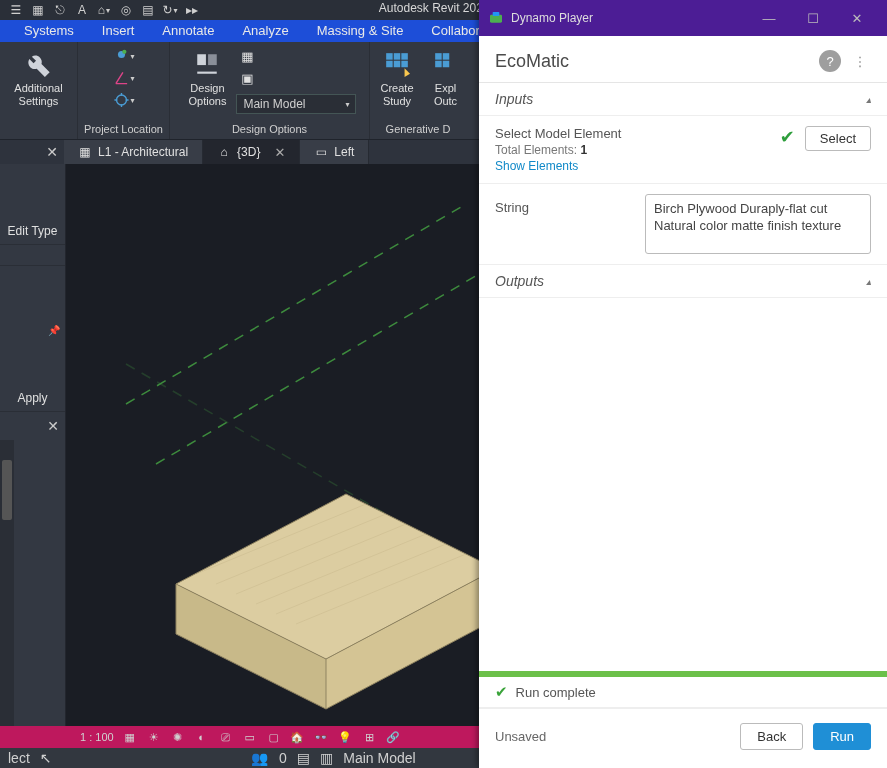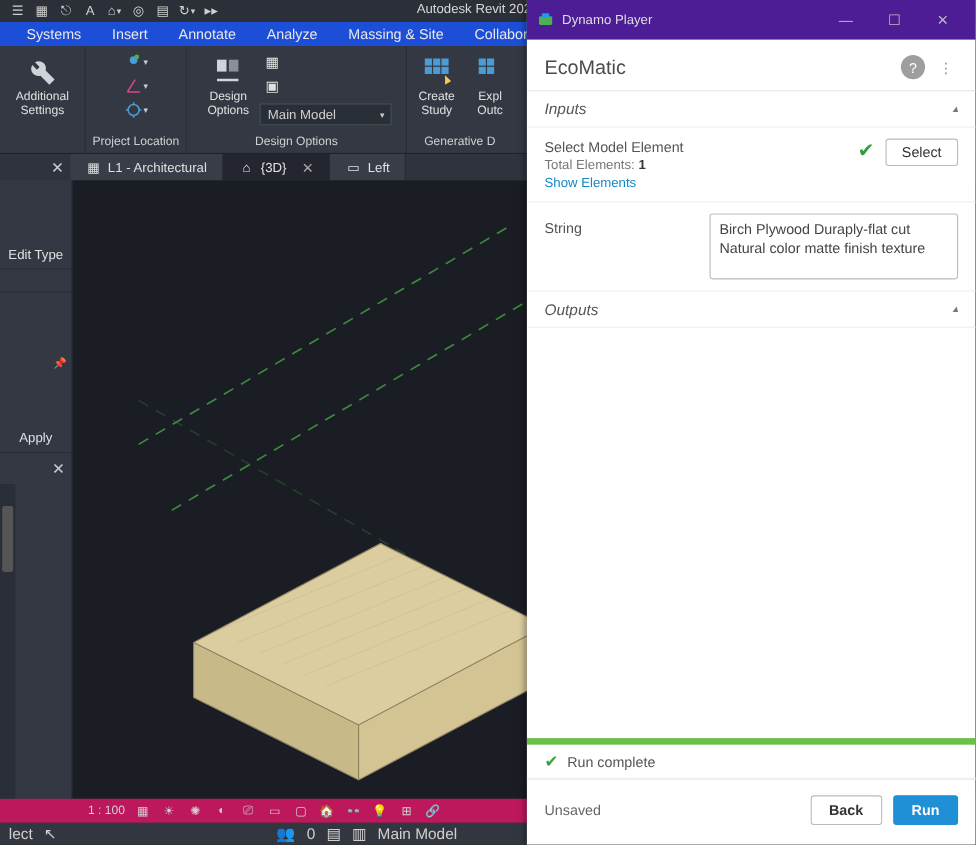--- a/index.html
+++ b/index.html
@@ -83,21 +83,21 @@
   .string-label { font-size:13px; color:#555; width:140px; padding-top:6px; }
   .string-input { flex:1; border:1px solid #bbb; border-radius:3px; padding:6px 8px; font-size:13px; color:#444; line-height:1.3; min-height:60px; }
 
   .dp-outputs-body { flex:1; }
 
   .dp-statusbar { height:6px; background:#6cc04a; }
   .dp-runline { padding:6px 16px; display:flex; align-items:center; gap:8px; border-bottom:1px solid #eee; font-size:13px; color:#555;}
   .dp-runline .rc-check { color:#3aa33a; font-size:15px;}
   .dp-footer { padding:14px 16px 18px; display:flex; align-items:center; gap:10px; border-top:1px solid #eee; }
   .dp-footer-left { flex:1; font-size:13px; color:#666; }
-  .dp-btn { padding:5px 16px; border-radius:3px; font-size:13px; cursor:pointer; border:1px solid #bbb; background:#fff; color:#333;font-weight:bold;}
+  .dp-btn { padding:5px 16px; border-radius:3px; font-size:13px; cursor:pointer; border:1px solid #bbb; background:#fff; color:#333;}
   .dp-btn.primary { background:#1f8fd6; border-color:#1f8fd6; color:#fff; }
 </style>
 </head>
 <body>
 
 <div class="revit-window">
 
   <div class="quick-access">
     <div class="qa-icon">☰</div>
     <div class="qa-icon">▦</div>

